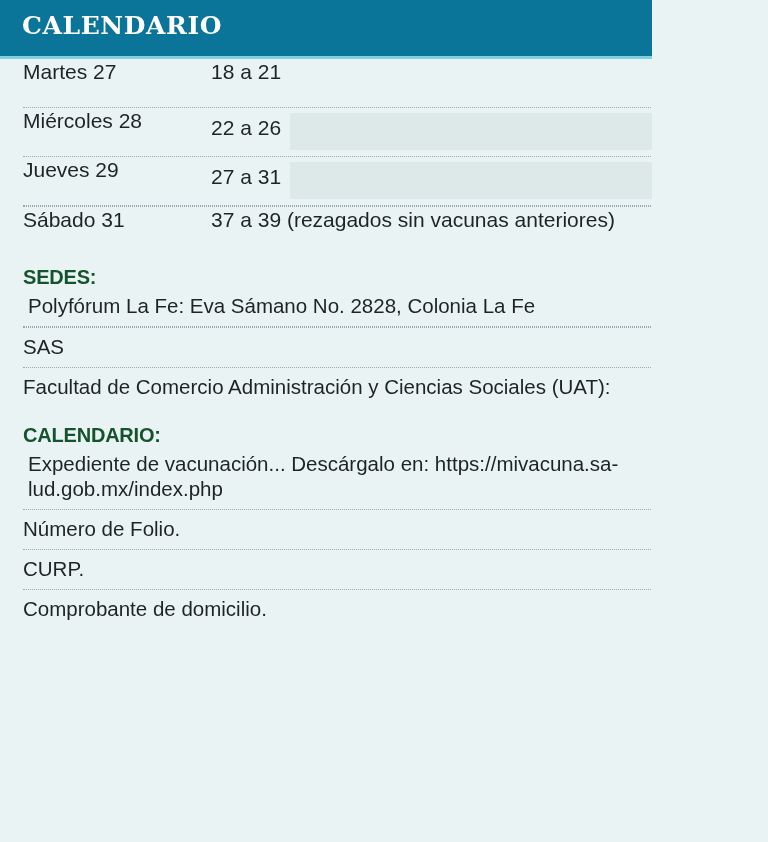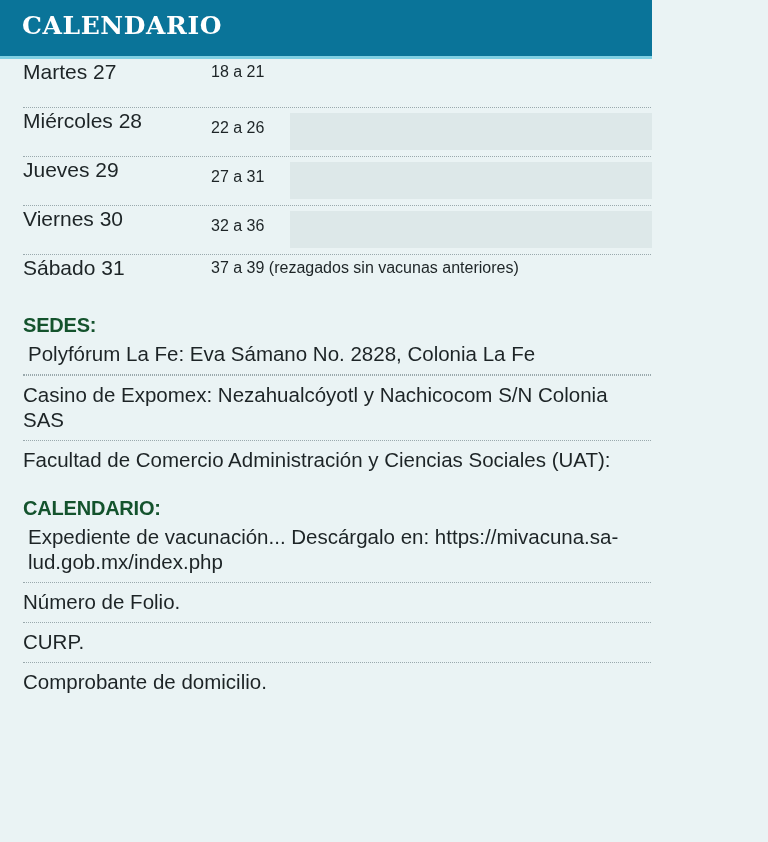--- a/index.html
+++ b/index.html
@@ -82,21 +82,21 @@
   }
   .cal-day {
     width: 188px;
     flex: 0 0 188px;
     font-size: 21px;
     line-height: 25px;
     color: #1d2426;
     white-space: nowrap;
   }
   .cal-range {
-    font-size: 16px;
+    font-size: 21px;
     line-height: 25px;
     color: #1d2426;
     white-space: nowrap;
     position: relative;
     z-index: 2;
   }
   
   .redact {
     position: absolute;
     left: 290px;
@@ -165,44 +165,38 @@
       </div>
       <div class="sep"></div>
 
       <div class="cal-row has-redact">
         <span class="redact"></span>
         <span class="cal-day">Jueves 29</span>
         <span class="cal-range">27 a 31</span>
       </div>
       <div class="sep"></div>
 
-      <div class="cal-row has-redact">
-        <span class="redact"></span>
-        <span class="cal-day">Viernes 30</span>
-        <span class="cal-range">32 a 36</span>
-      </div>
       <div class="sep"></div>
 
       <div class="cal-row">
         <span class="cal-day">Sábado 31</span>
         <span class="cal-range">37 a 39 (rezagados sin vacunas anteriores)</span>
       </div>
     </div>
 
     <div class="sec-heading">SEDES:</div>
 
     <div class="item tight">
       <span>Polyfórum La Fe: Eva Sámano No. 2828, Colonia La Fe</span>
     </div>
     <div class="sep"></div>
 
     <div class="sep"></div>
 
     <div class="item">
-      <span>Casino de Expomex: Nezahualcóyotl y Nachicocom S/N Colonia</span>
       <span class="l2">SAS</span>
     </div>
     <div class="sep"></div>
 
     <div class="item">
       <span>Facultad de Comercio Administración y Ciencias Sociales (UAT):</span>
     </div>
 
     <div class="spacer-6"></div>
 

